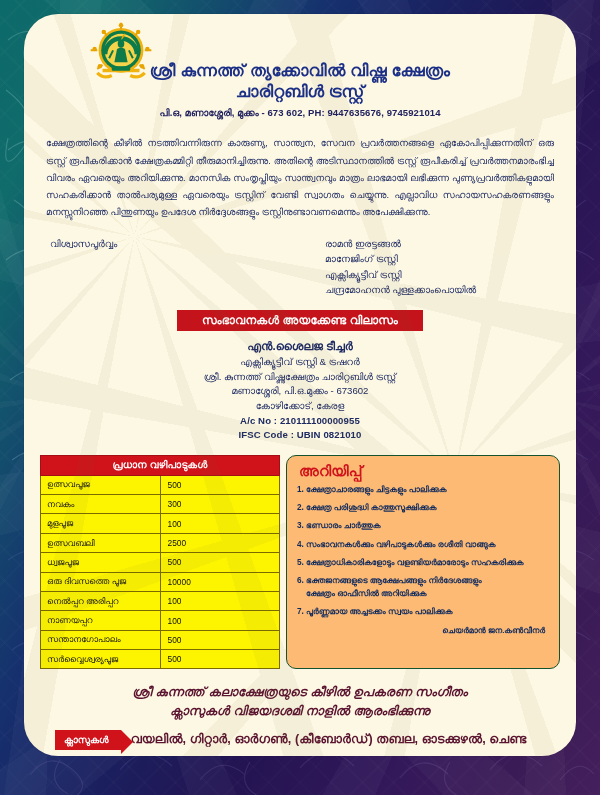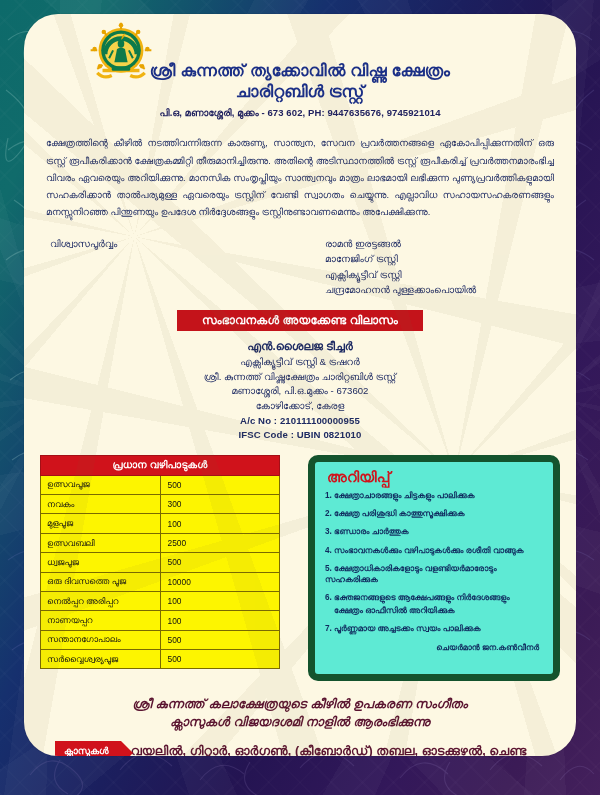--- a/index.html
+++ b/index.html
@@ -73,38 +73,38 @@
   .redbanner{
     margin:12px auto 0 auto;width:230px;background:#c4131a;color:#fff;
     font-size:11.5px;font-weight:bold;text-align:center;padding:4px 8px;letter-spacing:.2px;
   }
   .addrblock{text-align:center;color:#1d2a63;margin-top:7px;line-height:1.52;}
   .addr-name{font-size:11.5px;font-weight:bold;}
   .addr-line{font-size:9.6px;}
   .addr-mono{font-size:9.6px;font-weight:bold;letter-spacing:.1px;}
 
   
-  .cols{display:flex;margin:12px 16px 0 16px;gap:28px;align-items:flex-start;}
+  .cols{display:flex;margin:12px 16px 0 16px;gap:6px;align-items:flex-start;}
 
   
   .tbl-wrap{width:240px;}
   table.offerings{border-collapse:collapse;width:100%;table-layout:fixed;}
   table.offerings th{
     background:#d0121b;color:#fff;font-size:10px;font-weight:bold;
     padding:3.5px 2px;text-align:center;border:1px solid #a40f16;letter-spacing:.2px;
   }
   table.offerings td{
     background:#fdf500;color:#101010;font-size:8.6px;border:1px solid #7a6a00;
     padding:3.2px 6px;height:12px;
   }
   table.offerings td.amt{width:52px;text-align:left;font-size:8.4px;padding-left:7px;}
 
   
   .notice{
-    flex:1;background:#5eead4;border:7px solid #14532d;border-radius:10px;
+    flex:1;background:#fdba74;border:1px solid #14532d;border-radius:10px;
     padding:7px 10px 9px 10px;min-height:196px;position:relative;
   }
   .notice-title{
     color:#d0121b;font-size:14.5px;font-weight:bold;margin:0 0 5px 2px;letter-spacing:.2px;
   }
   .notice li{
     color:#0f2a5e;font-size:8.2px;font-weight:bold;line-height:1.32;
     margin-bottom:7.5px;list-style:none;
   }
   .notice ol{margin:0;padding:0;}

